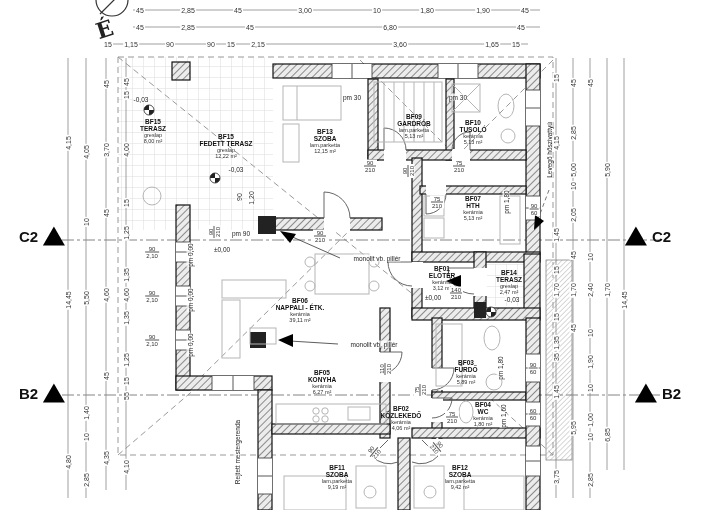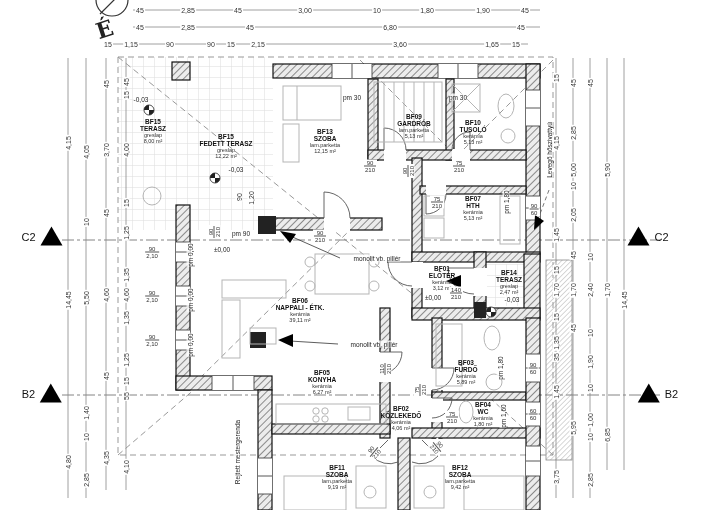--- a/index.html
+++ b/index.html
@@ -13,21 +13,21 @@
   .room .rid,.room .rname{font-weight:bold;font-size:6.5px;}
   .room .rsub{font-size:5.5px;color:#333;font-weight:normal;line-height:6px;}
   .room .rname{white-space:normal;width:56px;margin:0 auto;}
   .anno{font-size:6.5px;color:#222;background:rgba(255,255,255,.75);line-height:7px;}
   .opening{font-size:6px;line-height:6px;color:#333;background:#fff;padding:0 1px;}
   .opening .ow{border-bottom:1px solid #555;display:block;padding:0 1px;}
   .opening .oh{display:block;padding:0 1px;}
   .marker{display:flex;align-items:center;gap:5px;}
   .marker .tri{width:0;height:0;border-left:11px solid transparent;border-right:11px solid transparent;
                border-bottom:19px solid #000;}
-  .marker .mlab{font-size:11px;font-weight:normal;color:#111;}
+  .marker .mlab{font-size:15px;font-weight:bold;color:#111;}
   #watermark{position:absolute;left:148px;top:221px;font-size:42px;font-weight:bold;
              letter-spacing:7px;color:#aab2be;opacity:.42;font-family:"DejaVu Sans",sans-serif;}
   #north-label{position:absolute;left:96px;top:16px;font-size:22px;font-weight:bold;
                font-family:"DejaVu Serif",serif;transform:rotate(-18deg);color:#222;}
 </style>
 </head>
 <body>
 
 <div id="plan">
 

